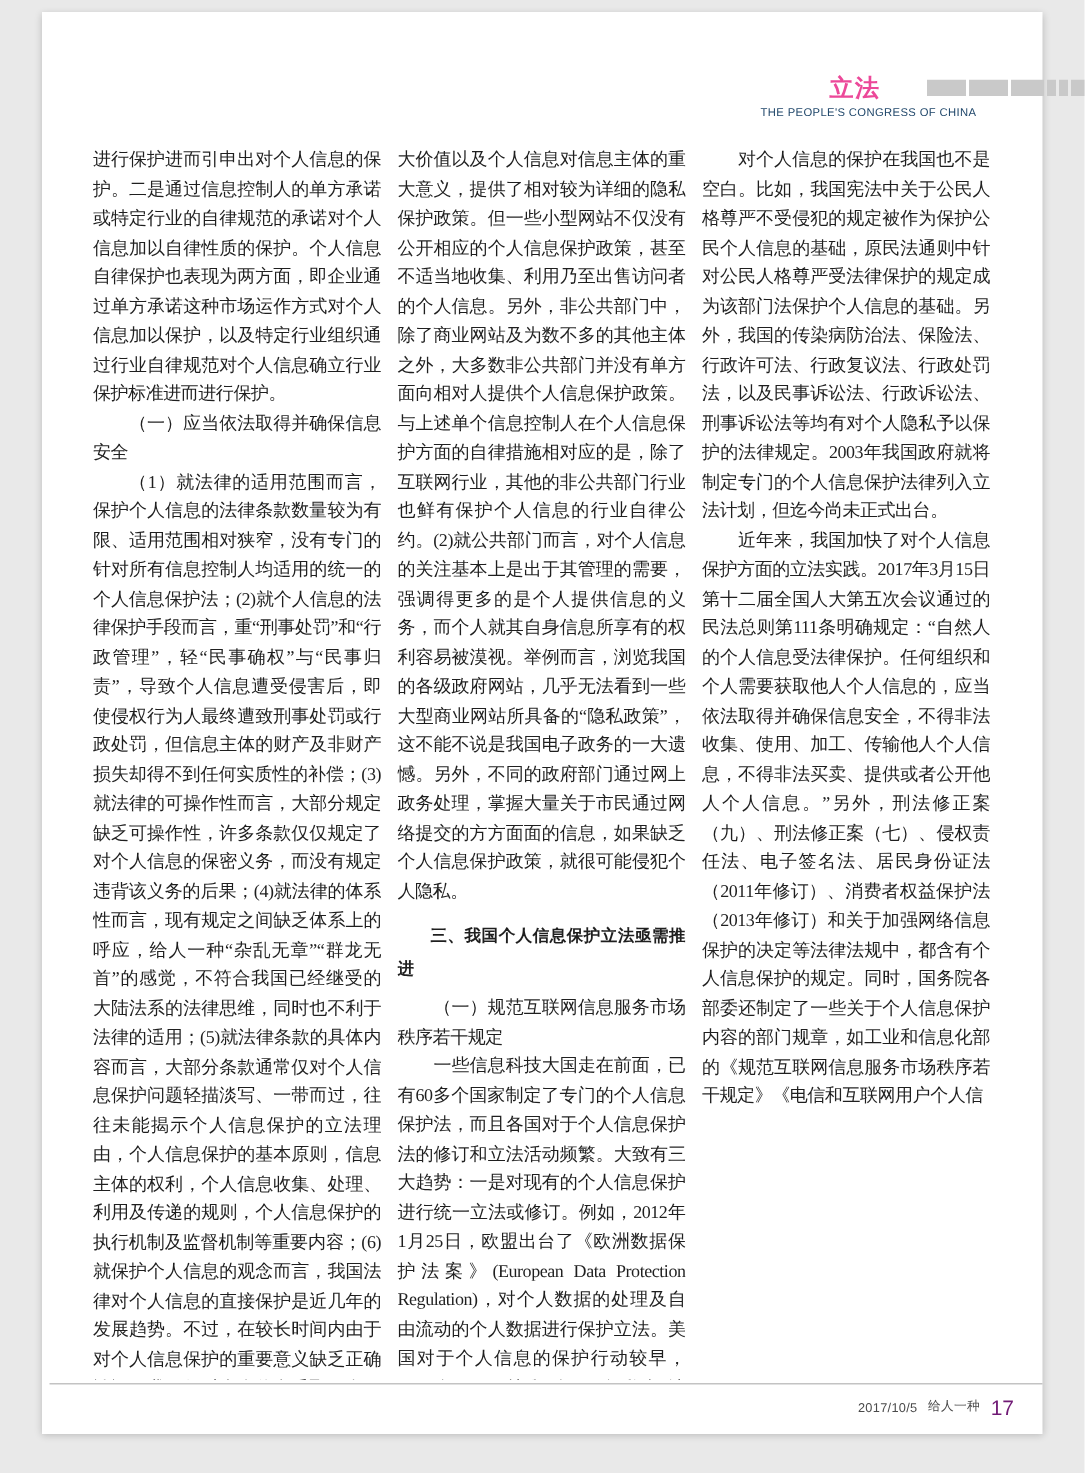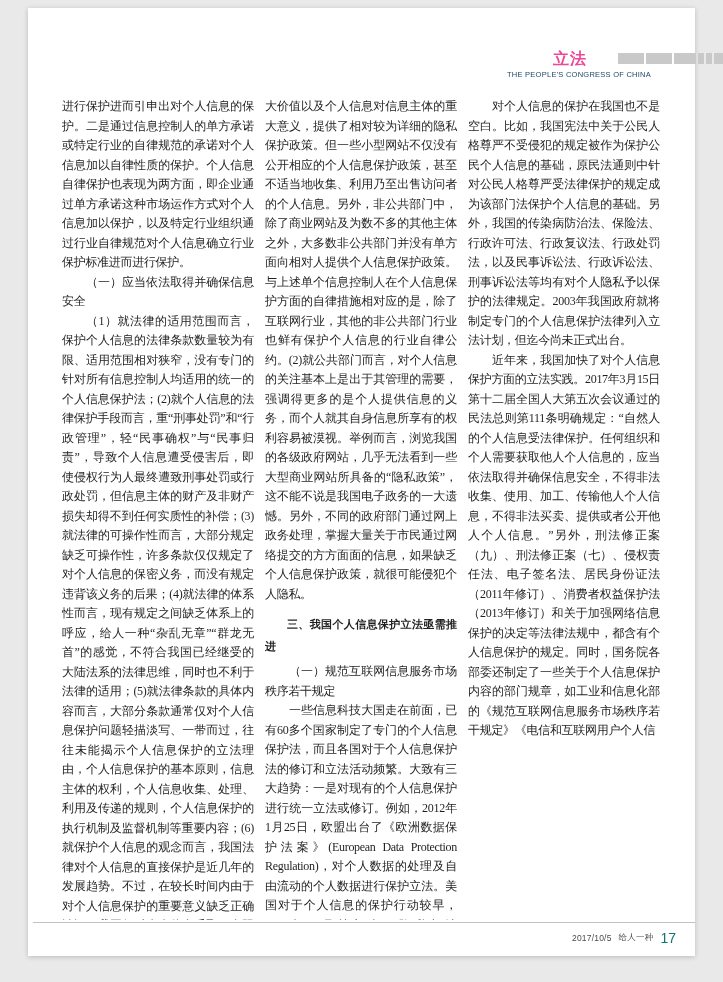--- a/index.html
+++ b/index.html
@@ -53,21 +53,21 @@
   .footer-rule{
     position:absolute;left:5px;right:0;top:914px;height:0;
     border-top:1px solid #c3c3c3;
   }
   .footer-meta{
     position:absolute;right:19px;top:922px;
     display:flex;align-items:center;gap:7px;
     font-family:"Liberation Sans","DejaVu Sans",sans-serif;
   }
   .footer-meta .small{font-size:8.5px;color:#4a4a4a;letter-spacing:0.2px;}
-  .footer-meta .pageno{font-size:14px;color:#0f766e;}
+  .footer-meta .pageno{font-size:14px;color:#701a75;}
 </style>
 </head>
 <body>
 
 <div class="page">
 
   <div class="masthead">
     <span class="section-label" style="color: #ec4899;">立法</span>
     <div class="block-row">
         <div class="blk" style="width: 26px; background: rgb(201, 201, 201);"></div>

